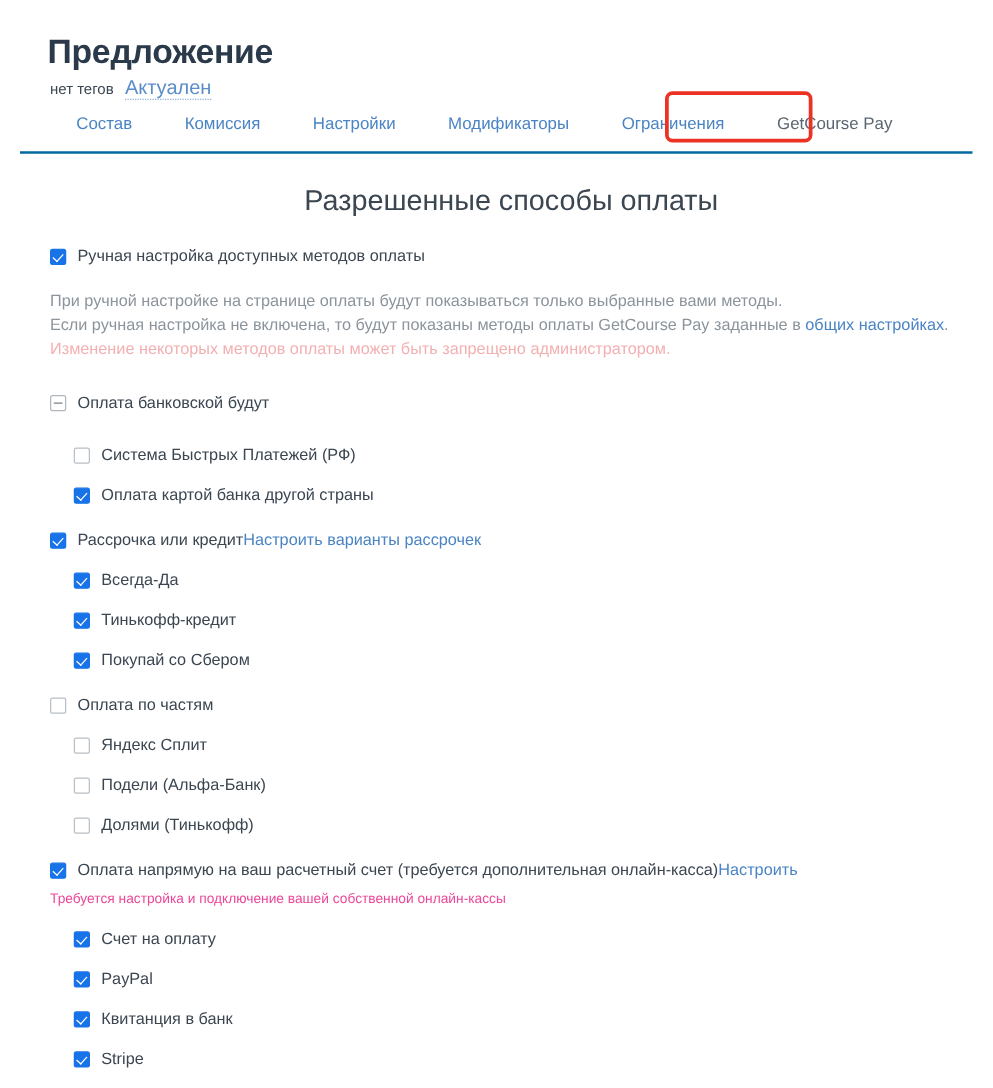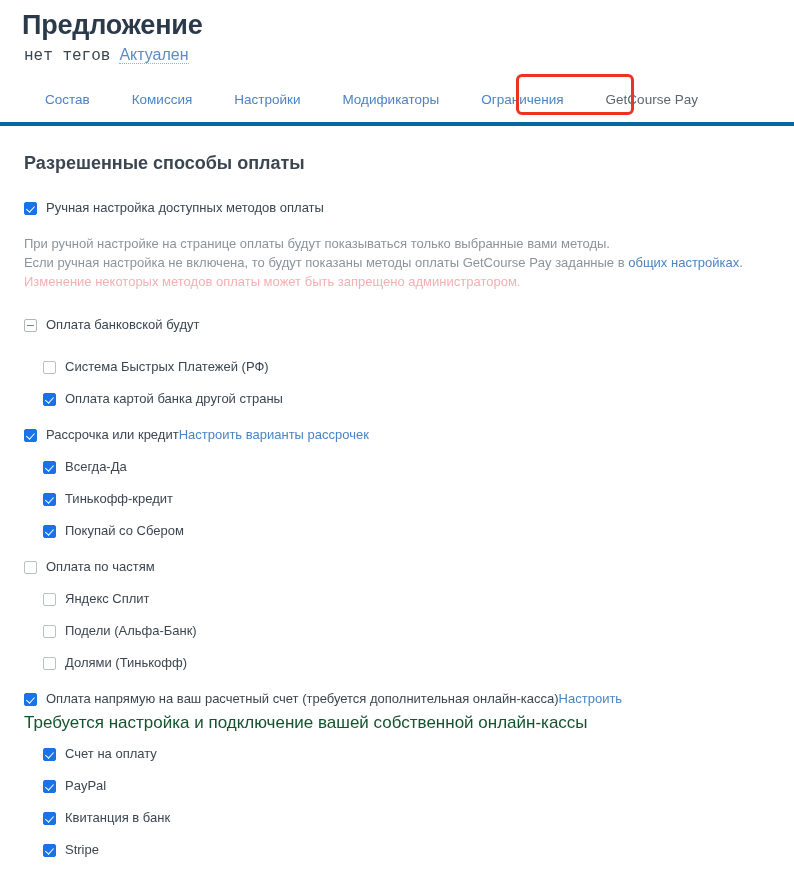--- a/index.html
+++ b/index.html
@@ -11,21 +11,21 @@
   body {
     width: 794px;
     height: 870px;
     font-family: "Liberation Sans", "DejaVu Sans", sans-serif;
     color: #333f48;
     -webkit-font-smoothing: antialiased;
     overflow: hidden;
     position: relative;
   }
   .page {
-    padding: 0;
+    padding: 16px;
     position: relative;
     width: 794px;
     height: 870px;
     box-sizing: border-box;
   }
 
   
   .page-title {
     margin: 0;
     padding: 8px 0 0 22px;
@@ -38,36 +38,35 @@
   .meta-row {
     padding: 5px 0 0 24px;
     display: flex;
     align-items: baseline;
     gap: 9px;
     font-size: 12px;
     line-height: 16px;
   }
   .meta-tags {
     color: #3b4651;
-    font-size: 16px;
-    font-family: Liberation Mono, monospace;
+    font-size: 12px;
   }
   .meta-status {
     color: #5b8dc8;
     font-size: 16px;
     border-bottom: 1px dotted #8fb4da;
     cursor: pointer;
     text-decoration: none;
   }
 
   
   .tabs {
-    margin: 22px 0 0 0;
+    margin: 5px 0 0 0;
     padding: 0 0 0 24px;
-    border-bottom: 4px solid #0369a1;
+    border-bottom: 2px solid #0369a1;
     height: 36px;
     display: flex;
     align-items: flex-start;
     gap: 0;
     position: relative;
   }
   .tab {
     font-size: 13.5px;
     line-height: 18px;
     color: #4a84c4;
@@ -92,24 +91,25 @@
     border: 3px solid #ec3223;
     border-radius: 6px;
     box-sizing: border-box;
     pointer-events: none;
   }
 
   
   .section-title {
     margin: 0;
     padding: 24px 0 0 24px;
-    font-size: 18px;
+    font-size: 23px;
     line-height: 26px;
-    font-weight: bold;
+    font-weight: normal;
     color: #3b4651;
+    text-align: center;
   }
 
   .row {
     display: flex;
     align-items: center;
     padding-left: 24px;
     min-height: 22px;
   }
   .row.top-option { padding-top: 20px; }
 
@@ -190,23 +190,23 @@
   .desc p.warn {
     color: #f3b0b2;
   }
   .desc a {
     color: #4a84c4;
     text-decoration: none;
   }
 
   .note {
     padding: 4px 0 0 24px;
-    font-size: 17px;
+    font-size: 11px;
     line-height: 19px;
-    color: #14532d;
+    color: #ec4899;
   }
 
   
   .lvl-0 { padding-left: 24px; }
   .lvl-1 { padding-left: 43px; }
 
   .gap-sm { height: 10px; }
   .gap-md { height: 14px; }
   .gap-lg { height: 22px; }
 </style>

